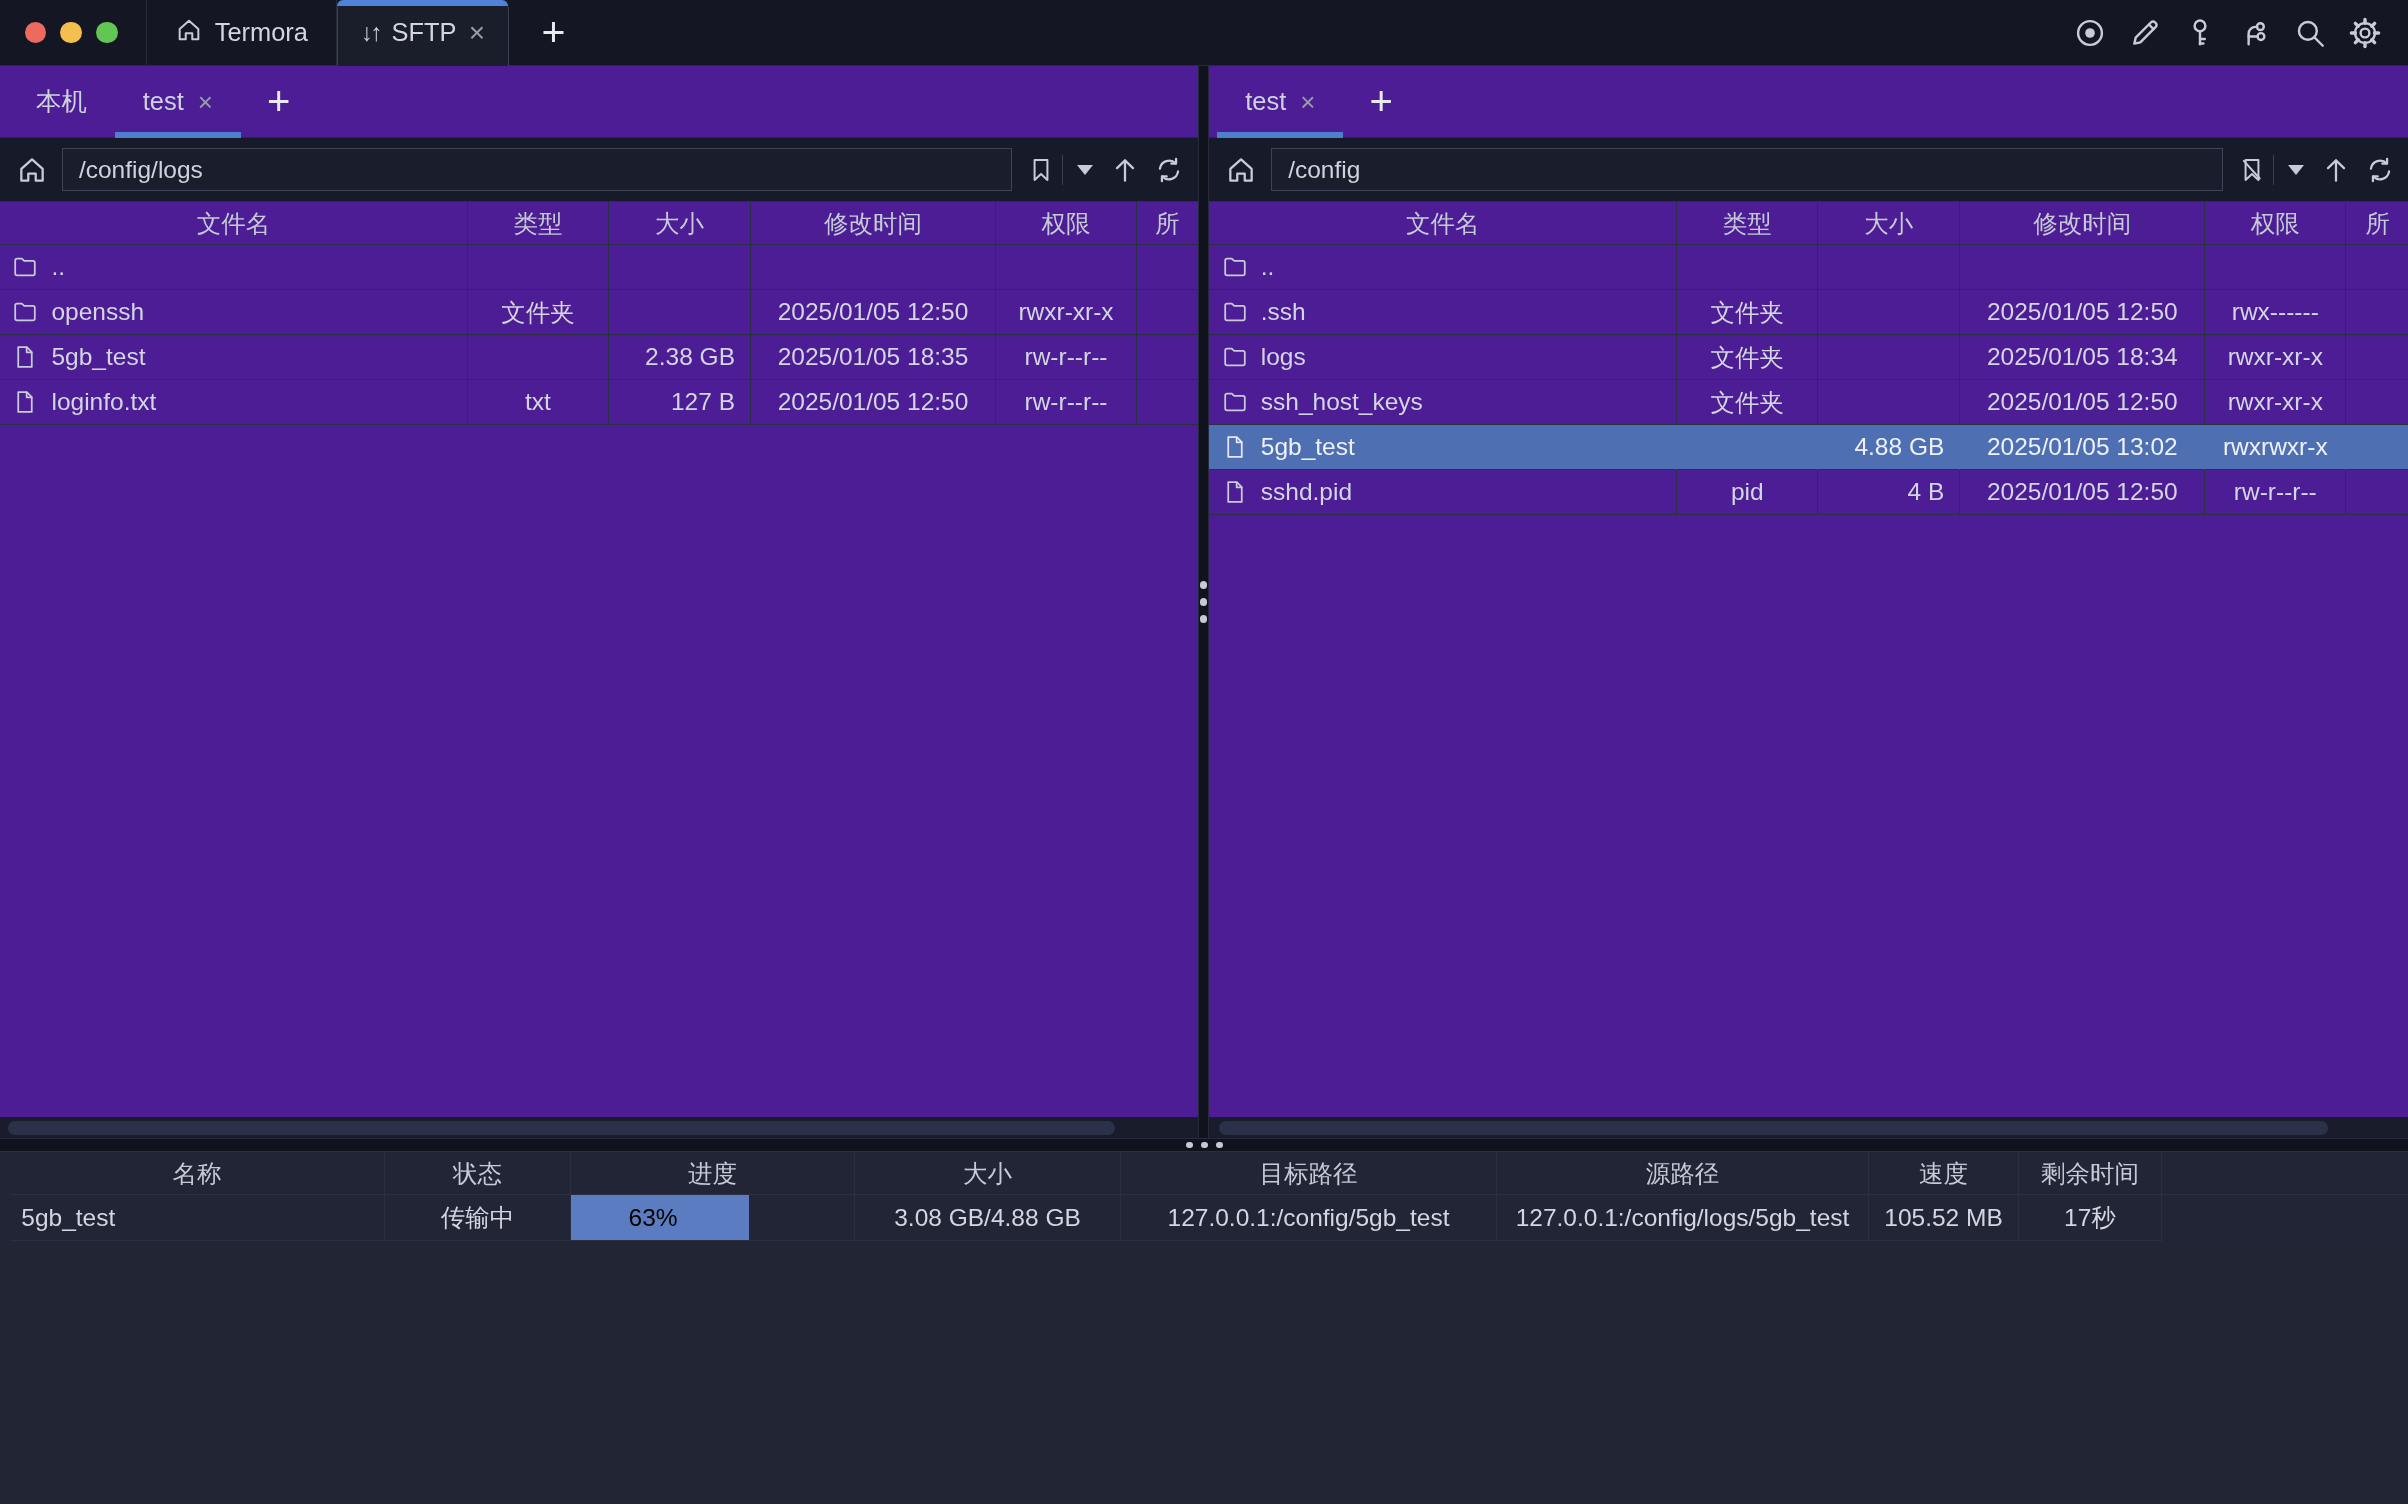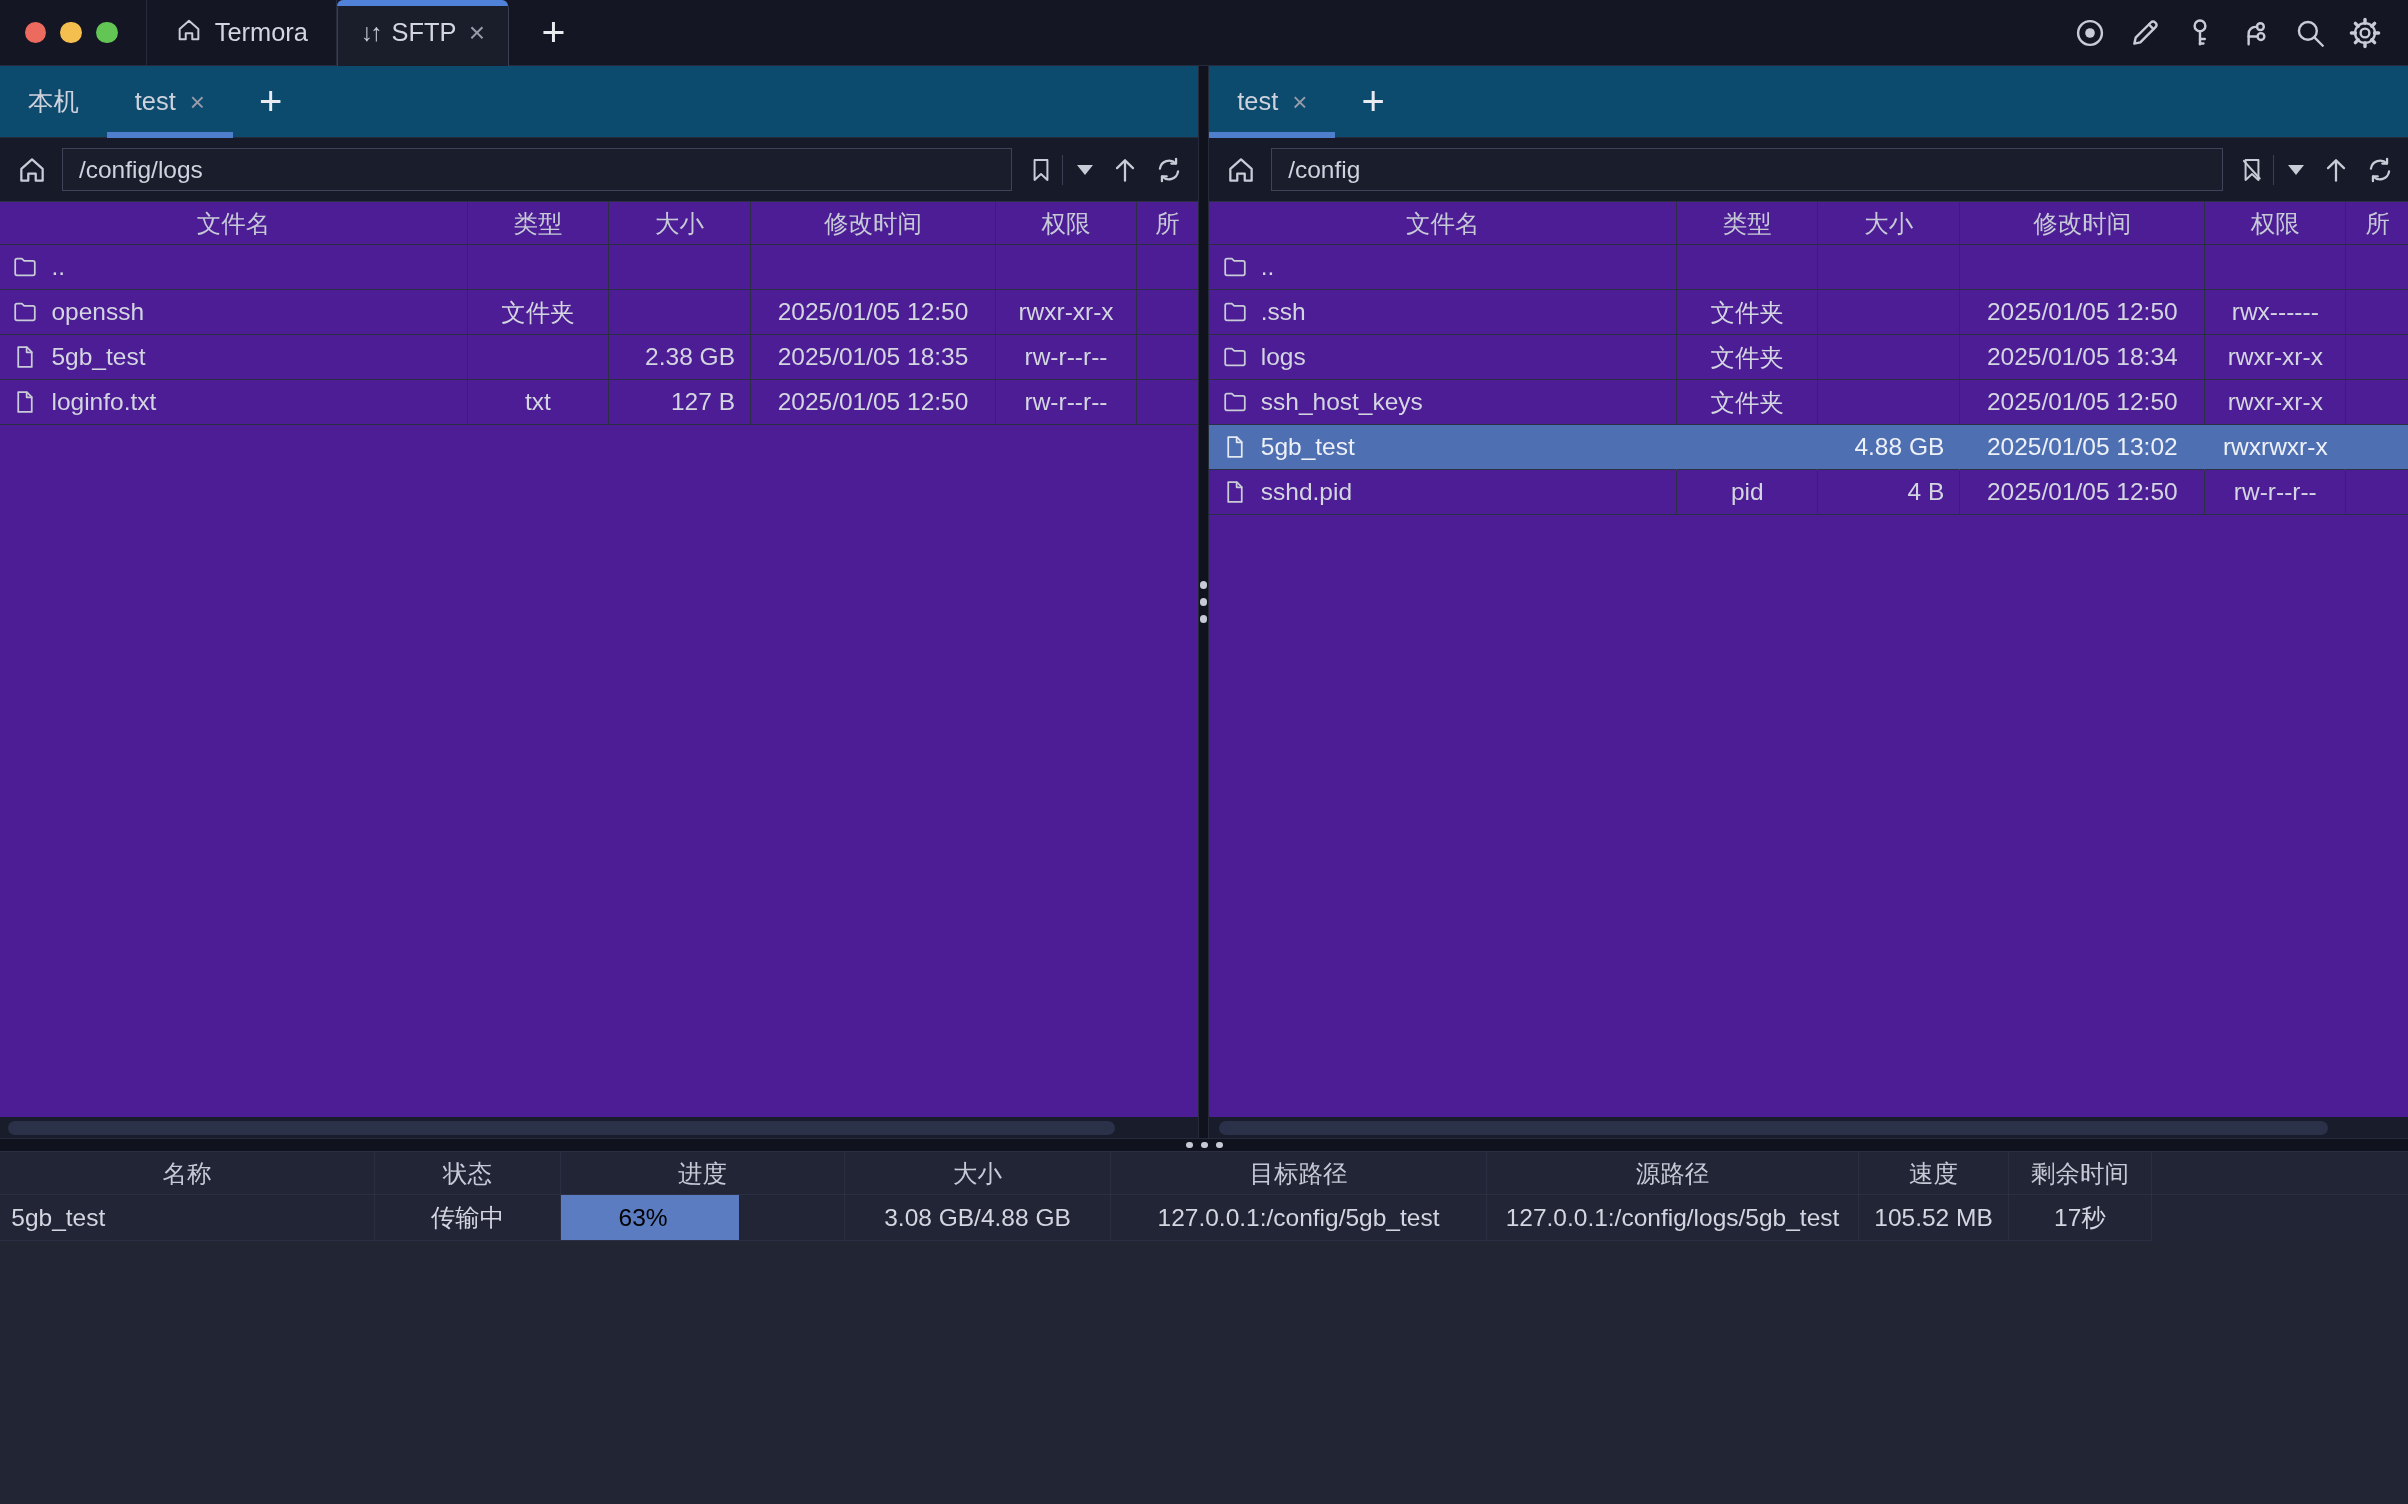--- a/index.html
+++ b/index.html
@@ -38,21 +38,21 @@
 
   
   .panes { flex:0 0 1072px; display:flex; min-height:0; }
   .pane { display:flex; flex-direction:column; overflow:hidden; }
   .pane.left  { flex:0 0 1198px; }
   .pane.right { flex:1; }
   .vdivider { flex:0 0 11.3px; background:#10131d; border-left:0.9px solid #262b3c; border-right:0.9px solid #262b3c;
     display:flex; flex-direction:column; align-items:center; justify-content:center; gap:9.4px; }
   .vdivider i, .hsplitter i { width:7.5px; height:7.5px; border-radius:50%; background:#c6cad5; }
 
-  .tabstrip { flex:0 0 72px; background:#0c4a6e; border-bottom:0.9px solid #262b3c; display:flex; align-items:stretch; }
+  .tabstrip { flex:0 0 72px; background:#4c1d95; border-bottom:0.9px solid #262b3c; display:flex; align-items:stretch;padding-left:8px; }
   .ptab { position:relative; display:flex; align-items:center; gap:14px; padding:0 28px; font-size:25.4px; color:#ced2dc; }
   .ptab .x-glyph { font-size:26px; }
   .ptab.active::after { content:""; position:absolute; left:0; right:0; bottom:-0.9px; height:5.6px; background:#4f7ecd; }
   .ptab-plus { display:flex; align-items:center; padding:0 26px; font-size:40px; font-weight:100; color:#e9ebf1; }
 
   .pathbar { flex:0 0 63px; background:#171a28; display:flex; align-items:center; gap:7.5px; padding:0 9.4px 0 9.4px; }
   .homebtn { flex:0 0 45px; display:flex; align-items:center; justify-content:center; }
   .pathinput { flex:1; min-width:0; height:43px; background:#1a1e2c; border:0.9px solid #3e4358; border-radius:0;
     color:#cfd3dd; font-size:24.5px; padding:0 16px; outline:none; font-family:inherit; }
   .pb-icons { display:flex; align-items:center; gap:3.8px; padding-left:5.6px; }
@@ -83,21 +83,21 @@
   .pane.left  .scrollthumb { left:7.5px;  width:1107px; }
   .pane.right .scrollthumb { left:9.4px; width:1109px; }
 
   
   .hsplitter { flex:0 0 13px; background:#10131d; border-top:0.9px solid #262b3c;
     display:flex; align-items:center; justify-content:center; gap:8.5px; }
   .hsplitter i { width:6.6px; height:6.6px; }
 
   
   .transfers { background:#212536; border-top:0.9px solid #2a2f44; }
-  .t-header, .t-row { display:grid; grid-template-columns:375px 186px 284px 266px 376px 372px 150px 143px minmax(0,1fr); }
+  .t-header, .t-row { display:grid; grid-template-columns:375px 186px 284px 266px 376px 372px 150px 143px minmax(0,1fr);padding-left:10px; }
   .t-header { height:43px; font-size:24.5px; color:#c6cad6; }
   .t-header > div { display:flex; align-items:center; justify-content:center;
     border-right:0.9px solid #2a2f44; border-bottom:0.9px solid #2a2f44; overflow:hidden; }
   .t-header > div:last-child { border-right:none; }
   .t-row { height:46px; font-size:24.5px; }
   .t-row > div { display:flex; align-items:center; justify-content:center;
     border-right:0.9px solid #2a2f44; border-bottom:0.9px solid #2a2f44; overflow:hidden; white-space:nowrap; }
   .t-row > div:last-child { border-right:none; border-bottom:none; }
   .t-name { justify-content:flex-start !important; padding-left:11.3px; }
   .t-progress { position:relative; padding:0; }

